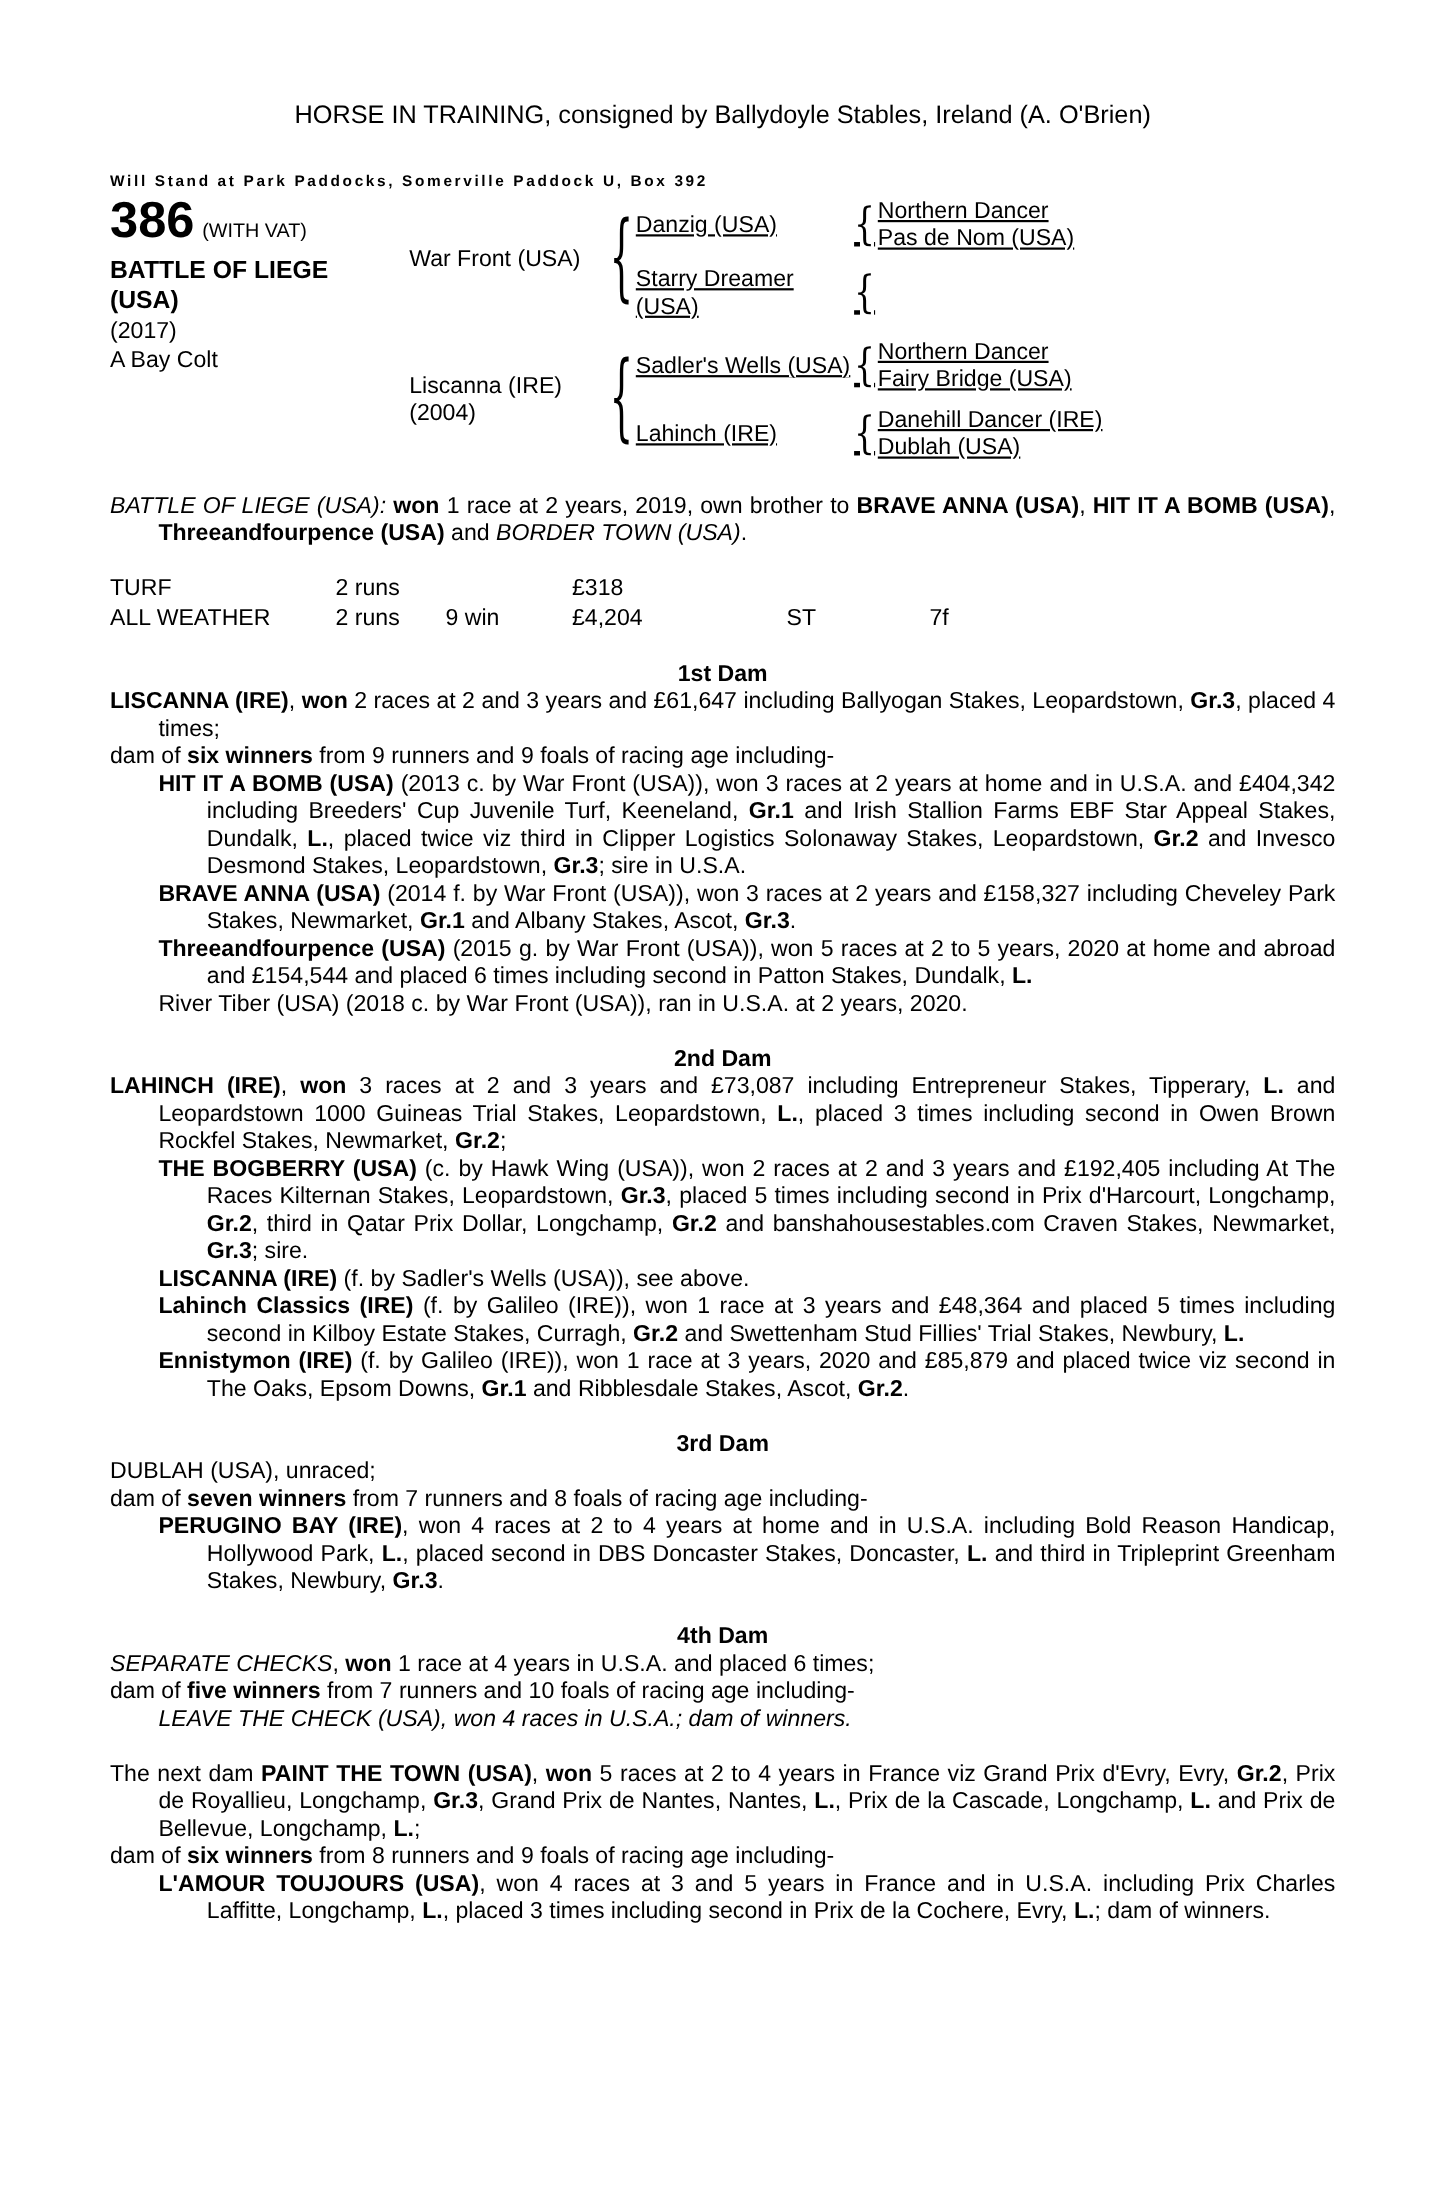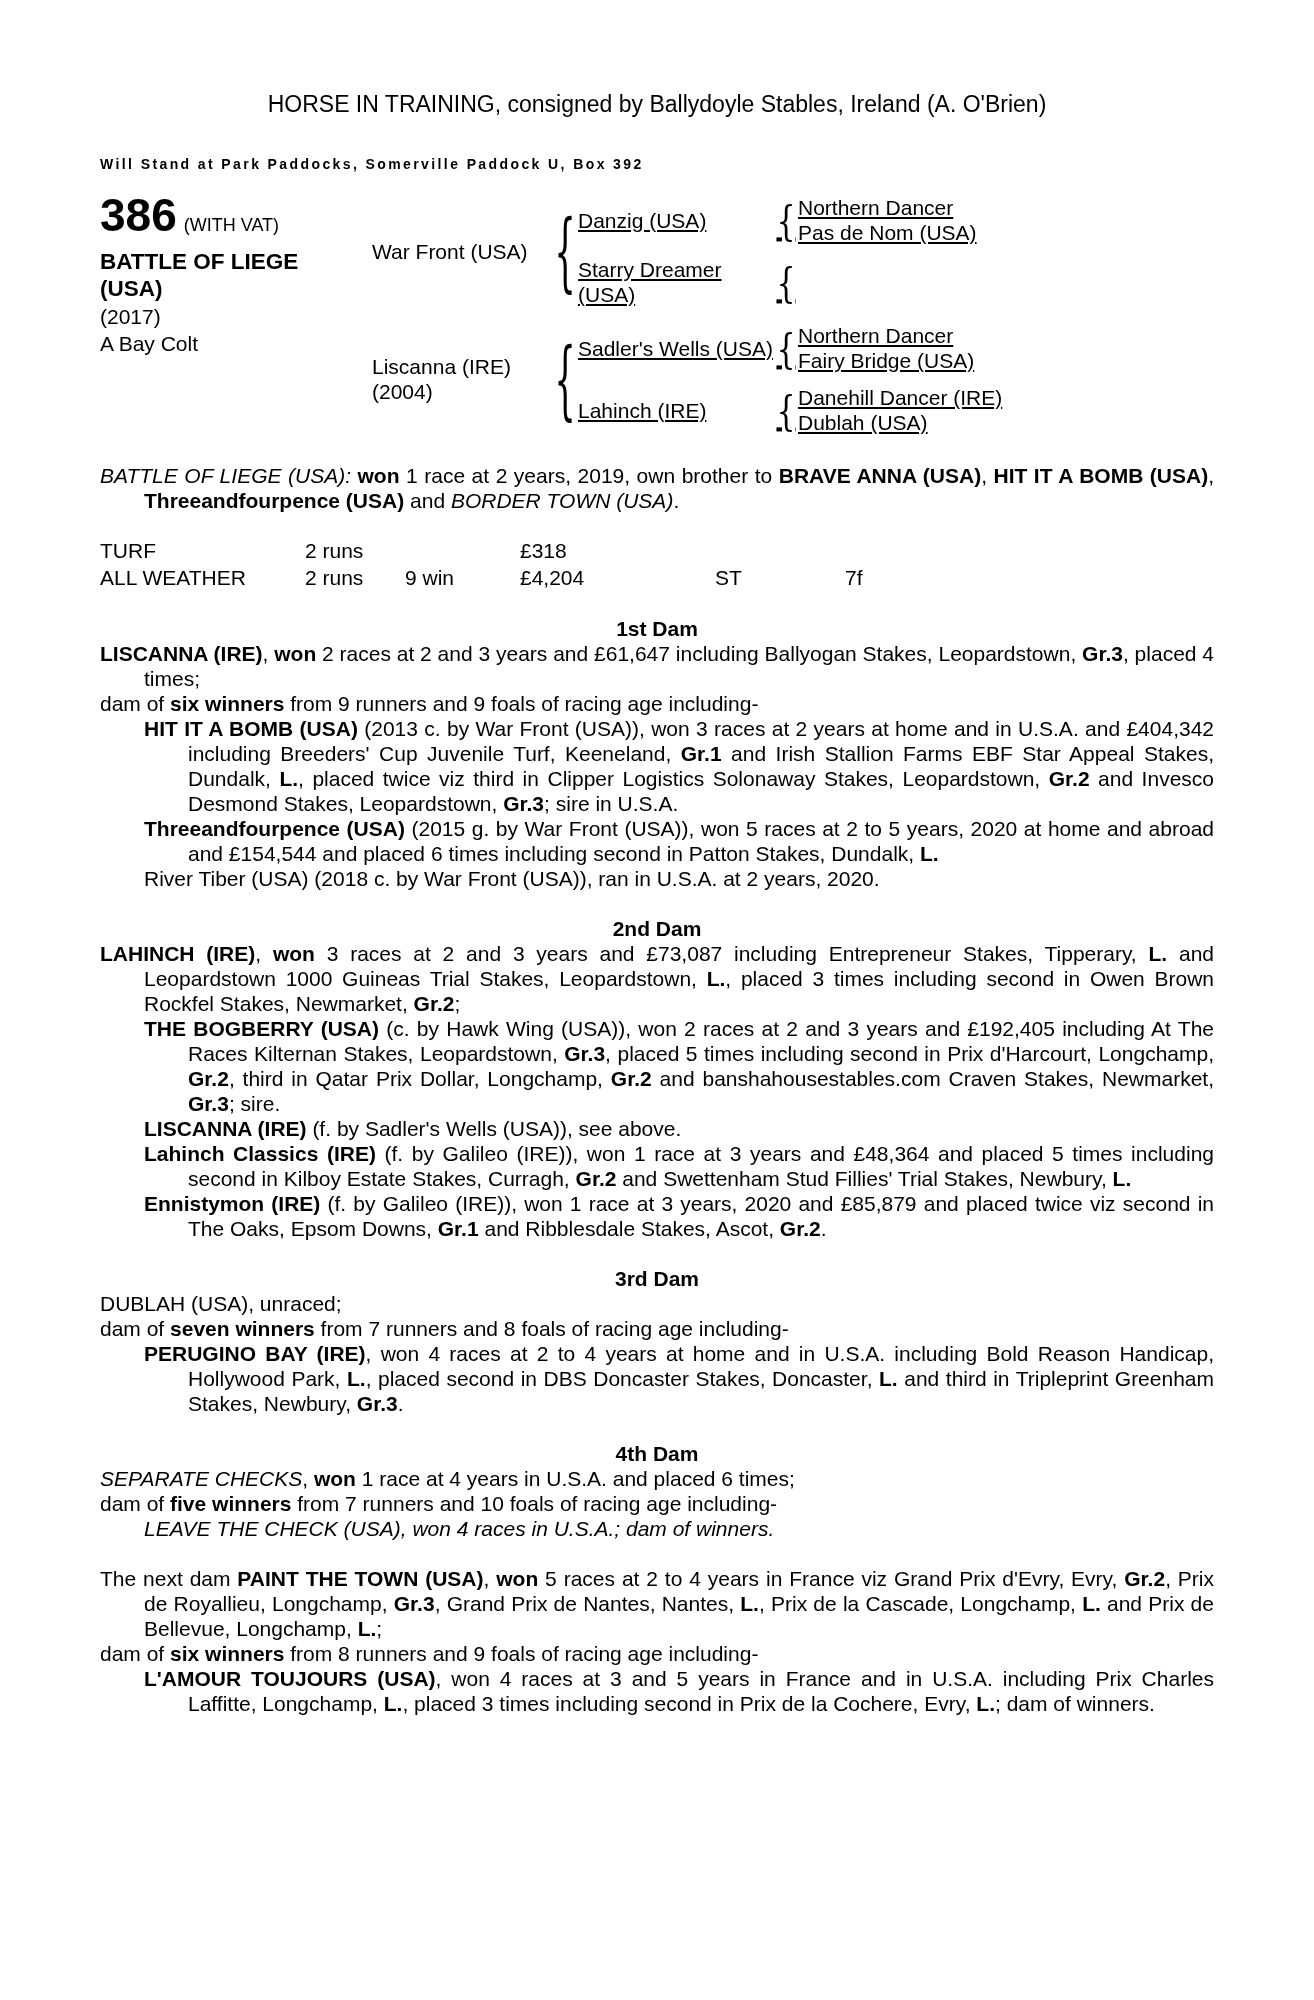--- a/index.html
+++ b/index.html
@@ -13,21 +13,21 @@
   }
   .page { padding: 62px 100px 0 100px; }
 
   .b { font-weight: bold; }
   .i { font-style: italic; }
 
   .header { text-align: center; font-size: 23px; line-height: 28px; margin-top: 28px; }
   .stand { font-weight: bold; letter-spacing: 2.4px; margin-top: 34px; font-size: 14px; }
 
   
-  .lot-row { display: flex; margin-top: 16px; align-items: flex-start; }
+  .lot-row { display: flex; align-items: flex-start; }
   .lot-col { width: 272px; flex: none; }
   .lot-num-line { display: flex; align-items: baseline; }
   .lot-num { font-size: 46px; font-weight: bold; line-height: 44px; }
   .vat { font-size: 18px; margin-left: 7px; }
   .horse-name { font-weight: bold; font-size: 22.5px; line-height: 27px; margin-top: 10px; white-space: pre-line; }
   .lot-sub { margin-top: 2px; }
 
   .tree { flex: 1; display: flex; flex-direction: column; gap: 16px; padding-top: 2px; }
   .gen1-row { display: flex; align-items: center; }
   .gen1-name { width: 180px; flex: none; white-space: pre-line; }
@@ -143,20 +143,21 @@
         <div class="rec-cell">7f</div>
       </div>
     </div>
 
   <div id="sections-root">
       <div class="section">
         <div class="sec-heading">1st Dam</div>
         <div class="para p0h"><span class="b">LISCANNA (IRE)</span><span>, </span><span class="b">won</span><span> 2 races at 2 and 3 years and £61,647 including Ballyogan Stakes, Leopardstown, </span><span class="b">Gr.3</span><span>, placed 4 times;</span></div>
         <div class="para p0"><span>dam of </span><span class="b">six winners</span><span> from 9 runners and 9 foals of racing age including-</span></div>
         <div class="para p1h"><span class="b">HIT IT A BOMB (USA)</span><span> (2013 c. by War Front (USA)), won 3 races at 2 years at home and in U.S.A. and £404,342 including Breeders' Cup Juvenile Turf, Keeneland, </span><span class="b">Gr.1</span><span> and Irish Stallion Farms EBF Star Appeal Stakes, Dundalk, </span><span class="b">L.</span><span>, placed twice viz third in Clipper Logistics Solonaway Stakes, Leopardstown, </span><span class="b">Gr.2</span><span> and Invesco Desmond Stakes, Leopardstown, </span><span class="b">Gr.3</span><span>; sire in U.S.A.</span></div>
+        <div class="para p1h"><span class="b">BRAVE ANNA (USA)</span><span> (2014 f. by War Front (USA)), won 3 races at 2 years and £158,327 including Cheveley Park Stakes, Newmarket, </span><span class="b">Gr.1</span><span> and Albany Stakes, Ascot, </span><span class="b">Gr.3</span><span>.</span></div>
         <div class="para p1h"><span class="b">Threeandfourpence (USA)</span><span> (2015 g. by War Front (USA)), won 5 races at 2 to 5 years, 2020 at home and abroad and £154,544 and placed 6 times including second in Patton Stakes, Dundalk, </span><span class="b">L.</span></div>
         <div class="para p1h"><span>River Tiber (USA) (2018 c. by War Front (USA)), ran in U.S.A. at 2 years, 2020.</span></div>
       </div>
       <div class="section">
         <div class="sec-heading">2nd Dam</div>
         <div class="para p0h"><span class="b">LAHINCH (IRE)</span><span>, </span><span class="b">won</span><span> 3 races at 2 and 3 years and £73,087 including Entrepreneur Stakes, Tipperary, </span><span class="b">L.</span><span> and Leopardstown 1000 Guineas Trial Stakes, Leopardstown, </span><span class="b">L.</span><span>, placed 3 times including second in Owen Brown Rockfel Stakes, Newmarket, </span><span class="b">Gr.2</span><span>;</span></div>
         <div class="para p1h"><span class="b">THE BOGBERRY (USA)</span><span> (c. by Hawk Wing (USA)), won 2 races at 2 and 3 years and £192,405 including At The Races Kilternan Stakes, Leopardstown, </span><span class="b">Gr.3</span><span>, placed 5 times including second in Prix d'Harcourt, Longchamp, </span><span class="b">Gr.2</span><span>, third in Qatar Prix Dollar, Longchamp, </span><span class="b">Gr.2</span><span> and banshahousestables.com Craven Stakes, Newmarket, </span><span class="b">Gr.3</span><span>; sire.</span></div>
         <div class="para p1h"><span class="b">LISCANNA (IRE)</span><span> (f. by Sadler's Wells (USA)), see above.</span></div>
         <div class="para p1h"><span class="b">Lahinch Classics (IRE)</span><span> (f. by Galileo (IRE)), won 1 race at 3 years and £48,364 and placed 5 times including second in Kilboy Estate Stakes, Curragh, </span><span class="b">Gr.2</span><span> and Swettenham Stud Fillies' Trial Stakes, Newbury, </span><span class="b">L.</span></div>
         <div class="para p1h"><span class="b">Ennistymon (IRE)</span><span> (f. by Galileo (IRE)), won 1 race at 3 years, 2020 and £85,879 and placed twice viz second in The Oaks, Epsom Downs, </span><span class="b">Gr.1</span><span> and Ribblesdale Stakes, Ascot, </span><span class="b">Gr.2</span><span>.</span></div>

